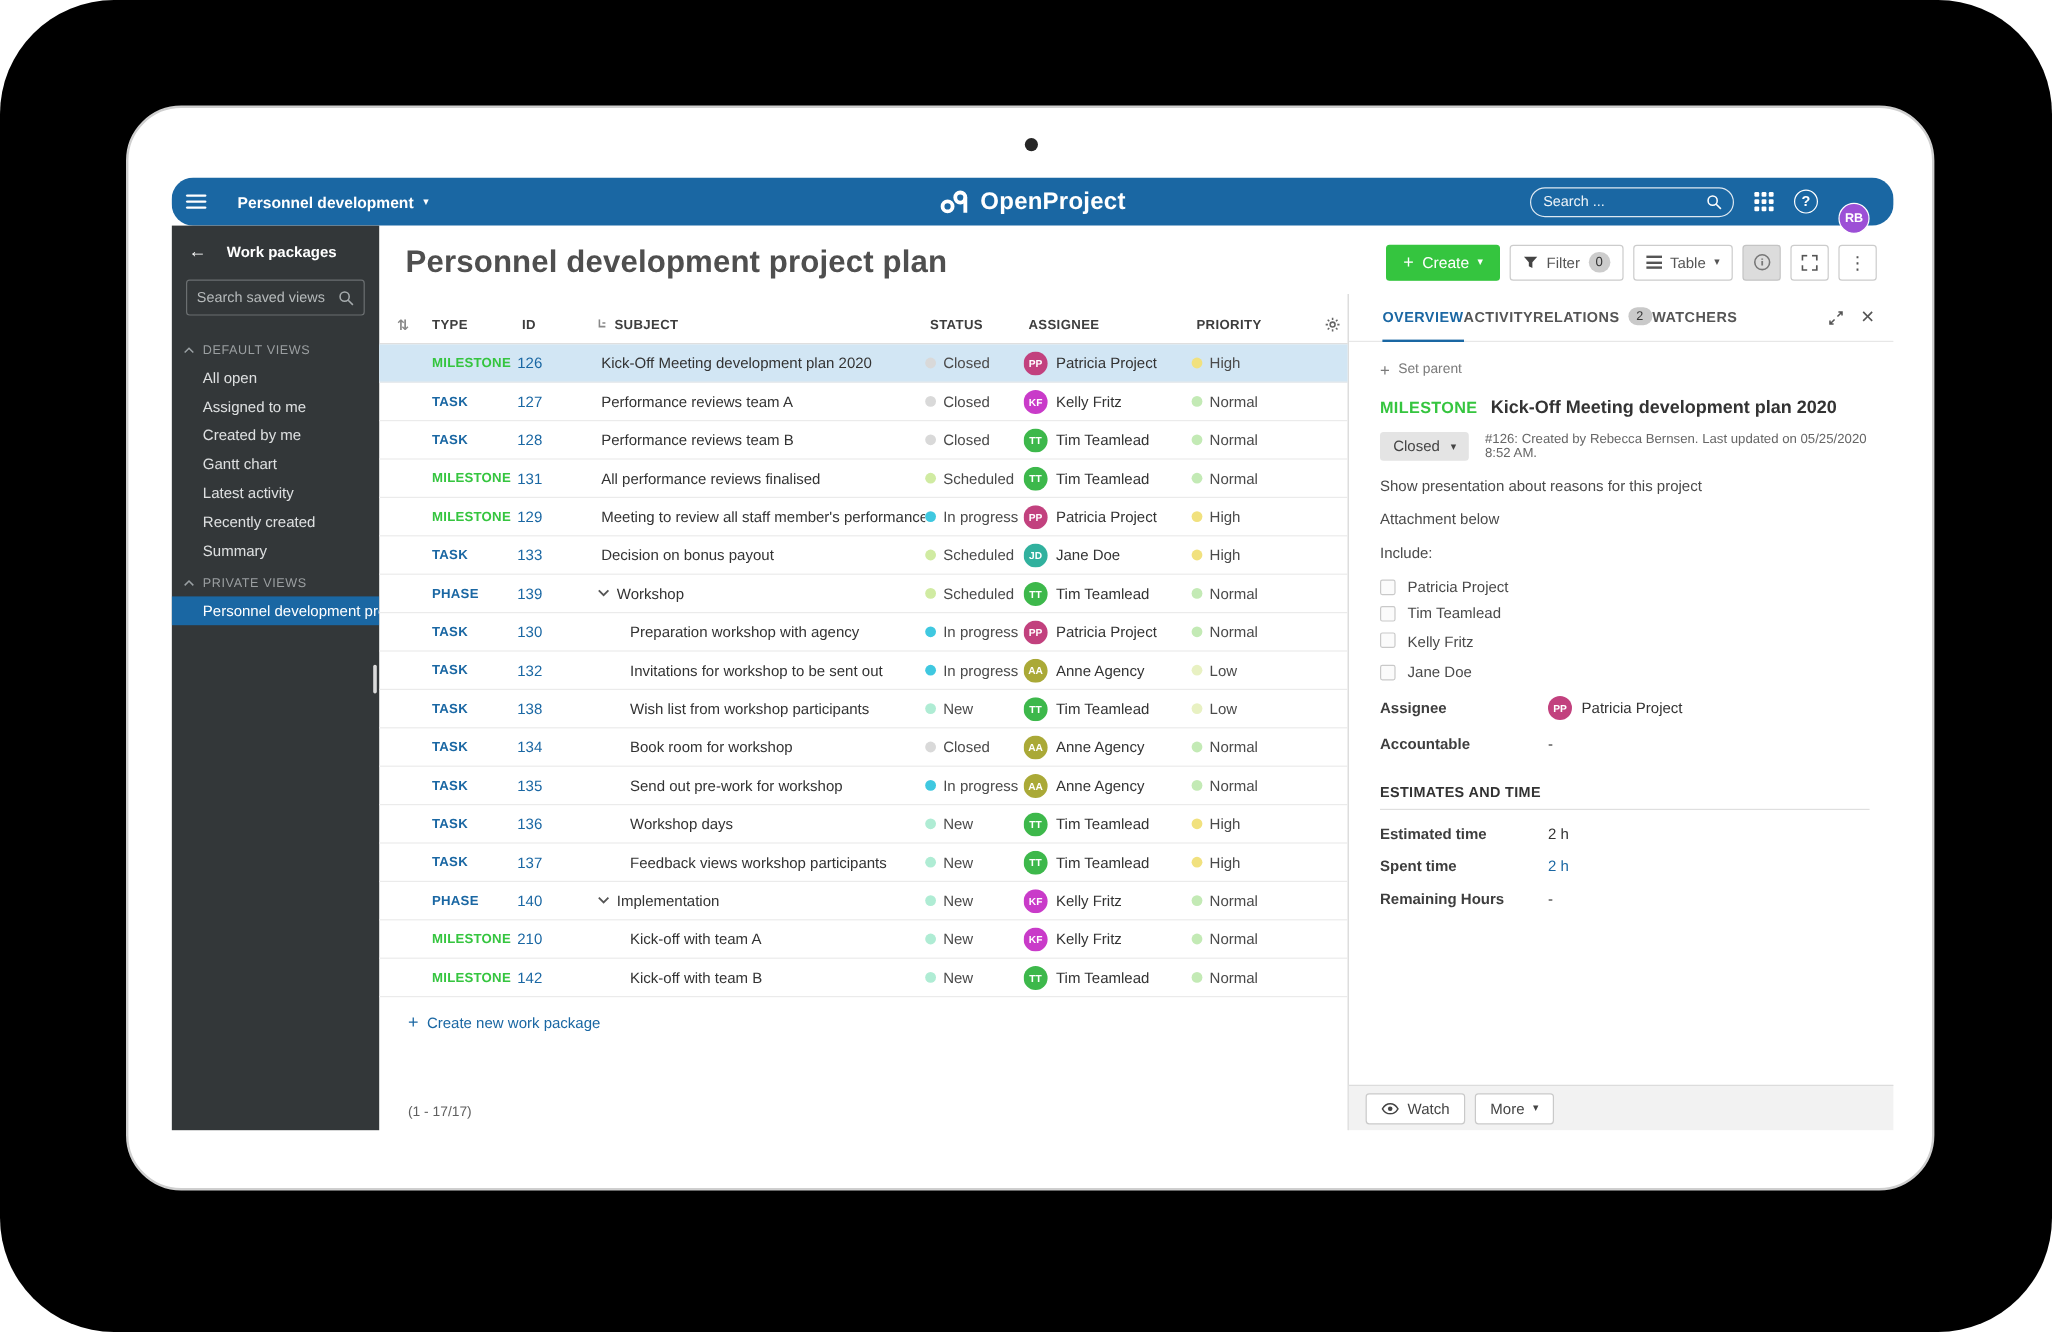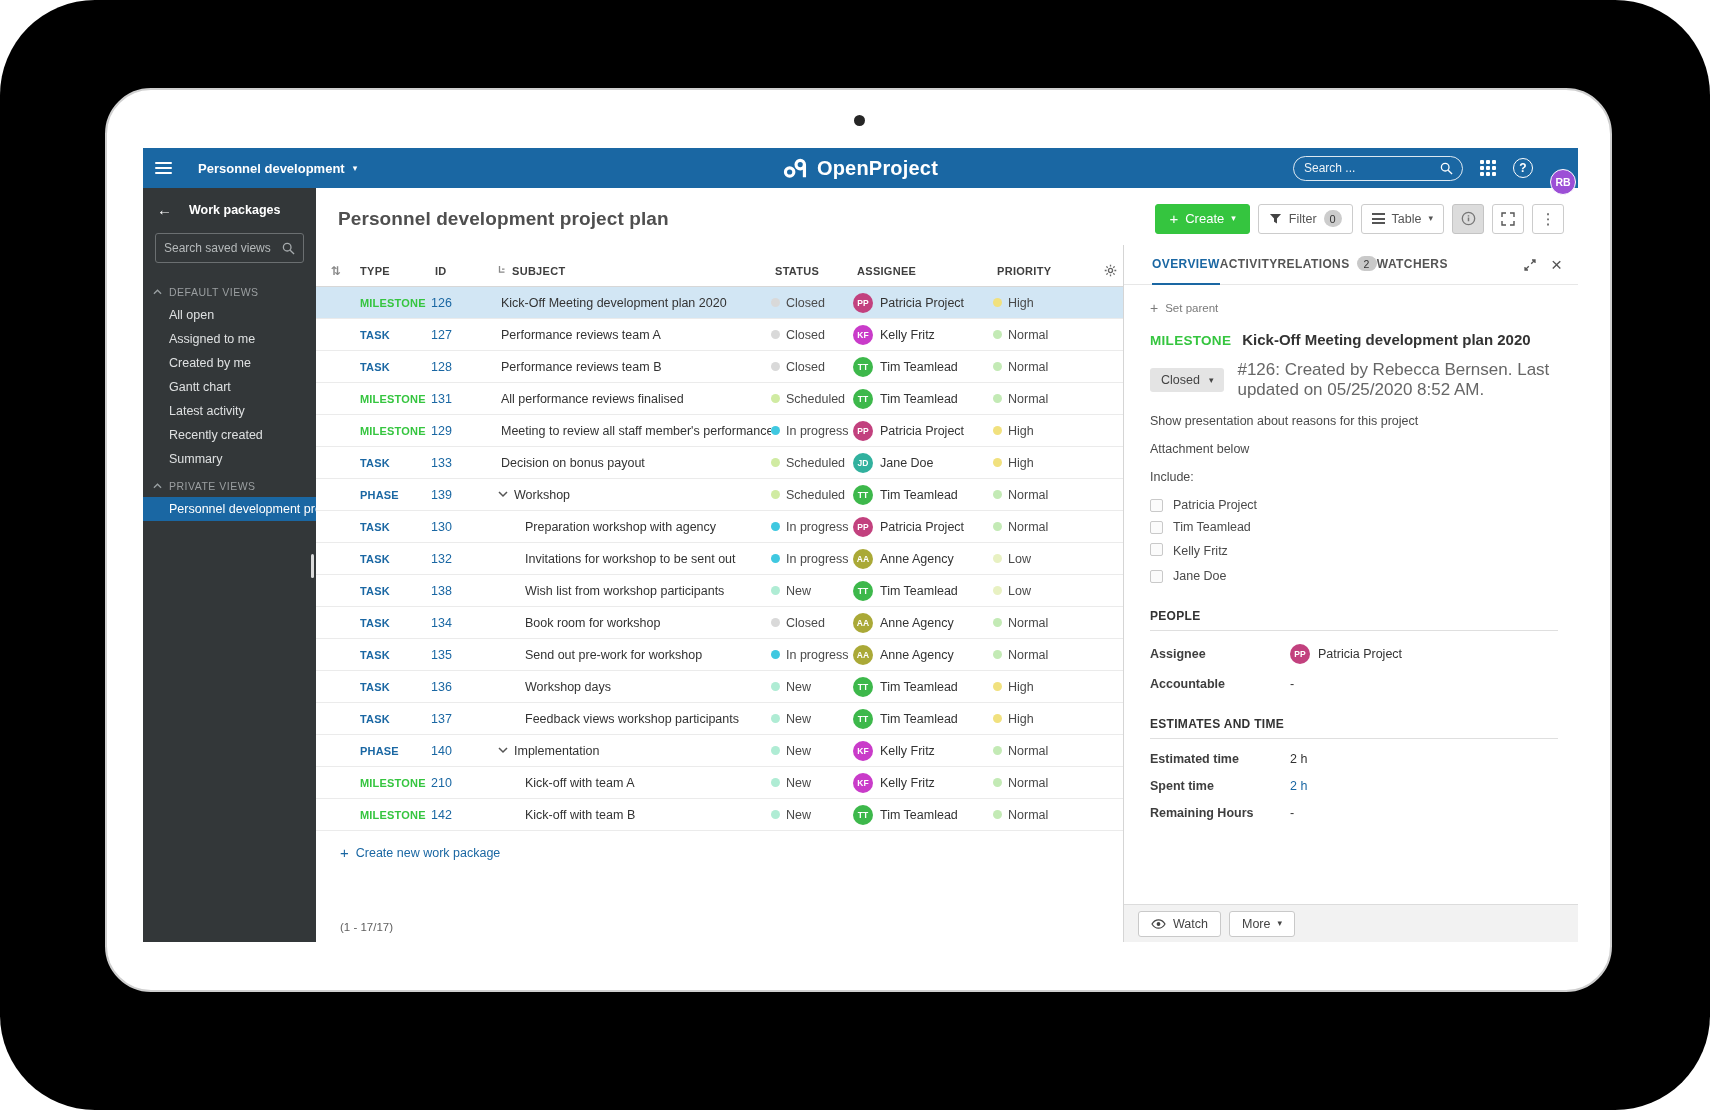--- a/index.html
+++ b/index.html
@@ -3,21 +3,21 @@
 <meta charset="utf-8">
 <style>
   * { margin:0; padding:0; box-sizing:border-box; }
   body { background:#fff; font-family:"Liberation Sans","DejaVu Sans",sans-serif; }
   .canvas { position:relative; width:1710px; height:1110px; background:#000; border-radius:95px; overflow:hidden; }
   .tablet { position:absolute; left:105px; top:88px; width:1507px; height:904px; background:#fff; border:2px solid #cfcfcf; border-radius:46px; }
   .camera { position:absolute; left:747px; top:25px; width:11px; height:11px; border-radius:50%; background:#262626; }
   .screen { position:absolute; left:36px; top:58px; width:1435px; height:794px; background:#fff; overflow:hidden; color:#333; font-size:12.5px; }
 
   
-  .topbar { position:relative; height:40px; background:#1A67A3; display:flex; align-items:center; padding:0 2px 0 12px; color:#fff; }
+  .topbar { position:relative; height:40px; background:#1A67A3; display:flex; align-items:center; padding:0 20px 0 12px; color:#fff;border-radius:18px; }
   .hamburger { width:17px; display:flex; flex-direction:column; gap:3px; cursor:pointer; }
   .hamburger span { display:block; height:2px; background:#fff; border-radius:1px; }
   .tb-project { margin-left:26px; display:flex; align-items:center; gap:8px; font-size:13px; font-weight:700; cursor:pointer; }
   .caret { font-size:9px; line-height:1; }
   .tb-brand { position:absolute; left:50%; top:0; height:40px; transform:translateX(-50%); display:flex; align-items:center; gap:7px; }
   .tb-brand-text { font-size:20px; font-weight:700; letter-spacing:.2px; }
   .tb-right { margin-left:auto; display:flex; align-items:center; gap:17px; }
   .tb-search { width:170px; height:25px; border:1px solid rgba(255,255,255,.85); border-radius:13px; display:flex; align-items:center; padding:0 9px 0 4px; }
   .tb-search input { flex:1; min-width:0; background:transparent; border:none; outline:none; color:#fff; font-size:12px; padding:0 6px; font-family:inherit; }
   .tb-search input::placeholder { color:rgba(255,255,255,.92); }
@@ -38,21 +38,21 @@
   .side-search input { flex:1; min-width:0; background:transparent; border:none; outline:none; color:#c3c6c7; font-size:12px; padding:0 8px; font-family:inherit; }
   .side-search input::placeholder { color:#b6babb; }
   .side-sec-label { display:flex; align-items:center; gap:7px; padding:9px 10px 5px; color:#9b9fa1; font-size:10.5px; letter-spacing:.5px; cursor:pointer; }
   .side-item { height:24px; display:flex; align-items:center; padding-left:26px; padding-right:8px; font-size:12.5px; color:#dee0e1; cursor:pointer; white-space:nowrap; overflow:hidden; text-overflow:ellipsis; }
   .side-item.selected { background:#1A67A3; color:#fff; }
   .side-scrollbar { position:absolute; right:2px; top:366px; width:3px; height:24px; background:#ececec; border-radius:2px; opacity:.9; }
 
   
   .main { flex:1; display:flex; flex-direction:column; min-width:0; background:#fff; }
   .main-head { height:57px; display:flex; align-items:center; padding:4px 14px 0 22px; }
-  .page-title { font-size:19px; font-weight:600; color:#4f4f4f; letter-spacing:.1px; }
+  .page-title { font-size:26px; font-weight:600; color:#4f4f4f; letter-spacing:.1px; }
   .toolbar { margin-left:auto; display:flex; align-items:center; gap:8px; }
   .btn { height:30px; border:1px solid #ccc; border-radius:3px; background:#fff; color:#555; font-size:12.5px; display:flex; align-items:center; gap:7px; padding:0 10px; cursor:pointer; white-space:nowrap; }
   .btn-create { background:#35C53F; border-color:#35C53F; color:#fff; font-size:13px; padding:0 13px; }
   .btn-create .plus { font-size:15px; font-weight:400; }
   .badge-round { background:#ccc; color:#333; border-radius:9px; min-width:18px; height:17px; font-size:11px; display:flex; align-items:center; justify-content:center; padding:0 5px; }
   .btn-icon { width:32px; justify-content:center; padding:0; }
   .btn-active { background:#dcdcdc; border-color:#c4c4c4; }
   .kebab { font-size:15px; color:#555; letter-spacing:0; }
   .tbl-lines { display:flex; flex-direction:column; gap:2.5px; }
   .tbl-lines i { width:13px; height:2px; background:#555; }
@@ -90,21 +90,21 @@
   .tab-icons { margin-left:auto; display:flex; align-items:center; gap:15px; }
   .xclose { font-size:19px; color:#555; line-height:1; cursor:pointer; }
   .panel-body { flex:1; overflow:hidden; padding:15px 20px 0 26px; }
   .set-parent { display:flex; align-items:center; gap:7px; color:#7a7a7a; font-size:11.5px; cursor:pointer; }
   .set-parent .plus { font-size:14px; }
   .wp-title-line { margin-top:15px; display:flex; align-items:baseline; gap:11px; }
   .wp-type { color:#35C53F; font-size:13.5px; font-weight:700; letter-spacing:.3px; }
   .wp-title { font-size:15px; font-weight:700; color:#333; white-space:nowrap; }
   .status-line { margin-top:12px; display:flex; align-items:center; gap:13px; }
   .status-btn { background:#e4e4e4; border-radius:3px; padding:5px 11px; font-size:12.5px; color:#444; display:flex; align-items:center; gap:9px; cursor:pointer; }
-  .wp-meta { font-size:17px; color:#666; }
+  .wp-meta { font-size:11px; color:#666; }
   .sec-head { margin-top:26px; padding-bottom:7px; border-bottom:1px solid #dfdfdf; font-size:12px; font-weight:700; color:#333; letter-spacing:.3px; }
   .para { margin-top:14px; color:#4a4a4a; font-size:12.5px; }
   .checklist { margin-top:14px; }
   .check-item { display:flex; align-items:flex-start; gap:10px; margin-bottom:8px; color:#4a4a4a; font-size:12.5px; }
   .checkbox { width:13px; height:13px; border:1px solid #c9c9c9; border-radius:2px; background:#fbfbfb; flex:none; margin-top:1px; cursor:pointer; }
   .check-item:nth-child(3) .check-label { max-width:58px; line-height:1.5; }
   .field-row { display:flex; align-items:center; margin-top:13px; }
   .field-label { width:140px; flex:none; font-weight:700; font-size:12.5px; color:#3e3e3e; }
   .field-val { display:flex; align-items:center; gap:8px; font-size:12.5px; color:#333; }
   .field-val.link { color:#1A67A3; cursor:pointer; }
@@ -747,21 +747,20 @@
                     <div class="check-item">
     <span class="checkbox"></span>
     <span class="check-label">Kelly Fritz</span>
   </div>
                     <div class="check-item">
     <span class="checkbox"></span>
     <span class="check-label">Jane Doe</span>
   </div>
                   </div>
 
-                <div class="sec-head">PEOPLE</div>
                 <div>
                     <div class="field-row">
     <span class="field-label">Assignee</span>
     <span class="field-val">
       <span class="mini-avatar" style="background: rgb(194, 65, 126);">PP</span>
       <span>Patricia Project</span>
     </span>
   </div>
                     <div class="field-row">
     <span class="field-label">Accountable</span>

